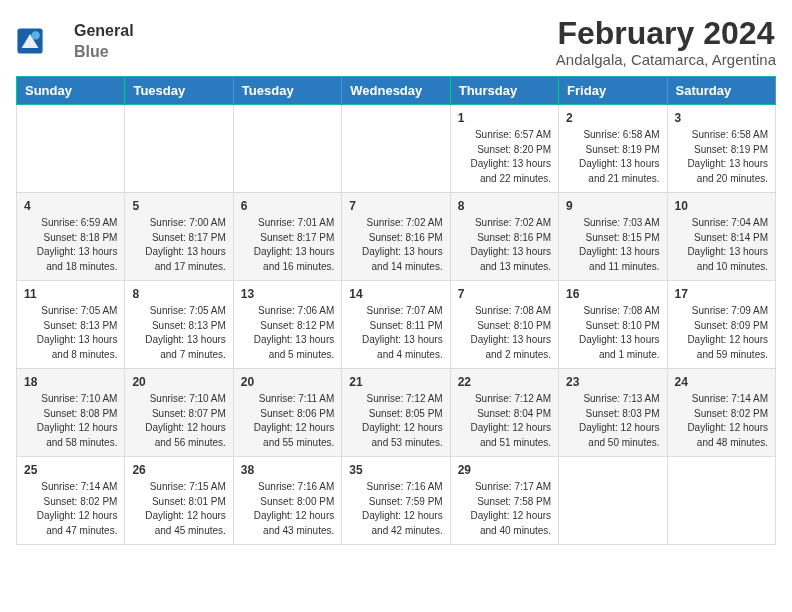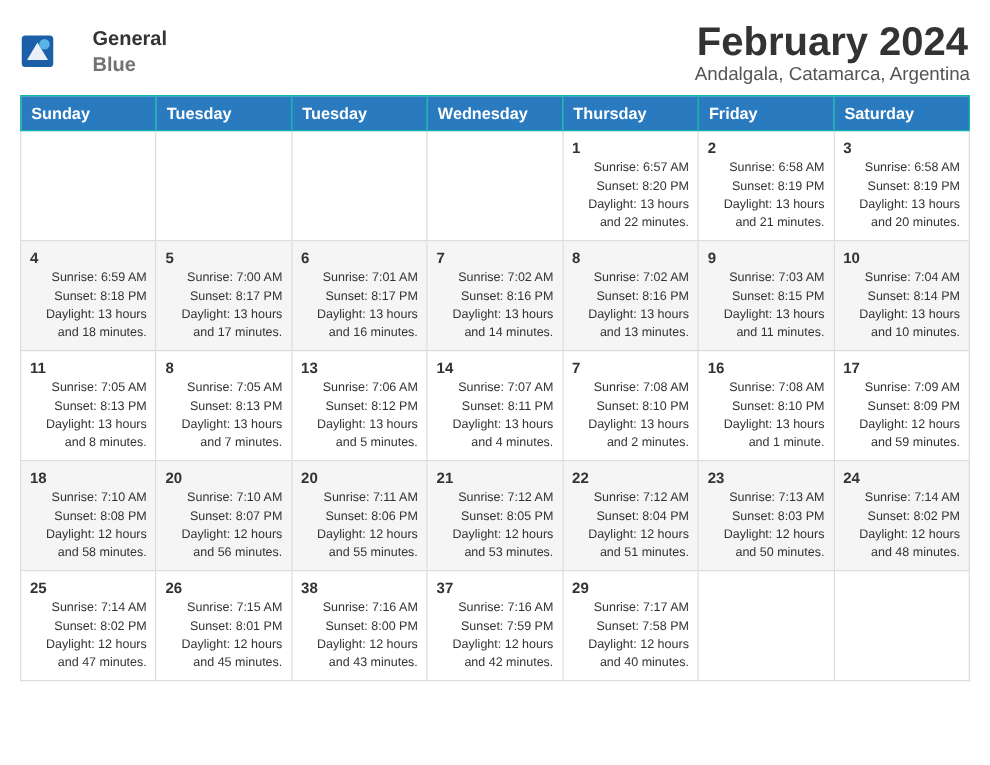--- a/index.html
+++ b/index.html
@@ -244,21 +244,21 @@
         </td>
         <td>
           <span class="day-num">26</span>
           <div class="day-info">Sunrise: 7:15 AM<br>Sunset: 8:01 PM<br>Daylight: 12 hours<br>and 45 minutes.</div>
         </td>
         <td>
           <span class="day-num">38</span>
           <div class="day-info">Sunrise: 7:16 AM<br>Sunset: 8:00 PM<br>Daylight: 12 hours<br>and 43 minutes.</div>
         </td>
         <td>
-          <span class="day-num">37</span>
+          <span class="day-num">35</span>
           <div class="day-info">Sunrise: 7:16 AM<br>Sunset: 7:59 PM<br>Daylight: 12 hours<br>and 42 minutes.</div>
         </td>
         <td>
           <span class="day-num">29</span>
           <div class="day-info">Sunrise: 7:17 AM<br>Sunset: 7:58 PM<br>Daylight: 12 hours<br>and 40 minutes.</div>
         </td>
         <td class="empty-cell"></td>
         <td class="empty-cell"></td>
       </tr>
     </tbody>

